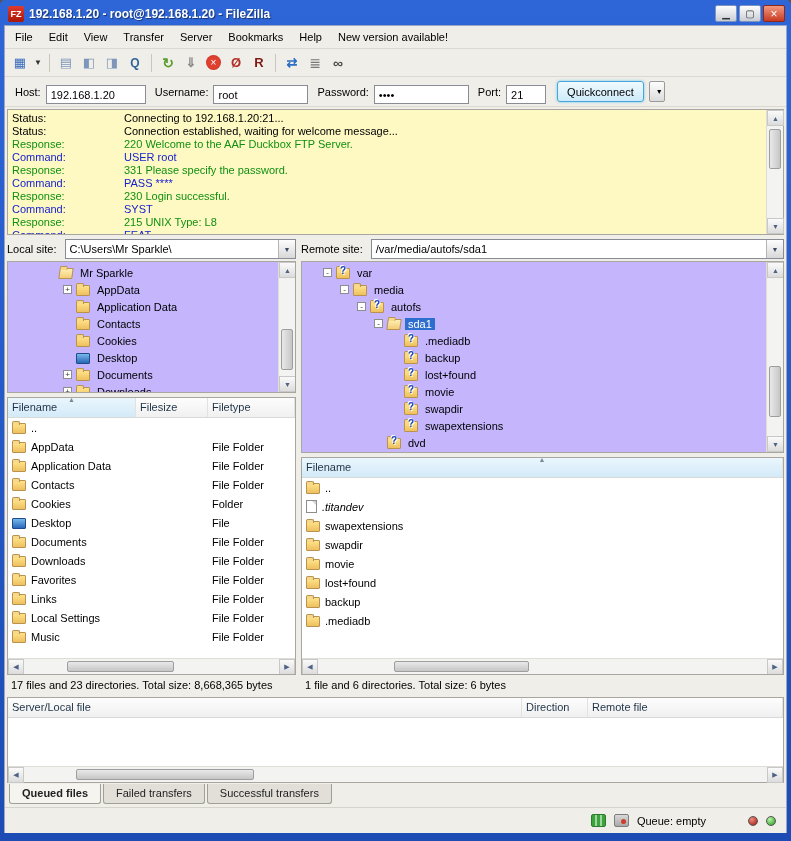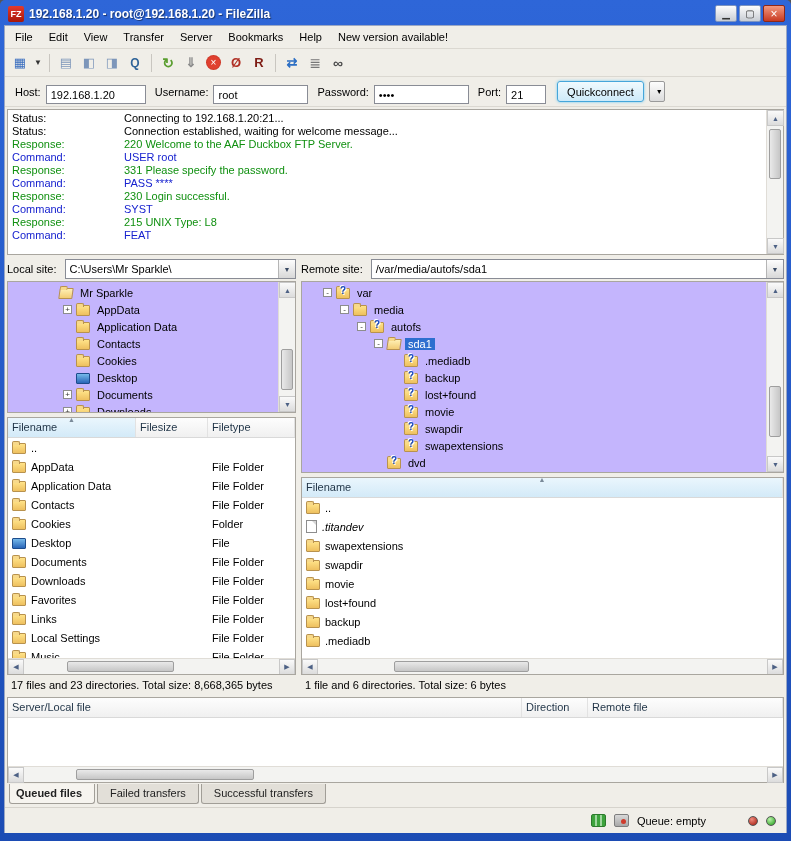--- a/index.html
+++ b/index.html
@@ -52,21 +52,21 @@
   .qlabel { margin-left:4px; }
   .qinput { height:19px; border:1px solid #898c95; background:#fff; padding:1px 4px;
     font-family:inherit; font-size:11px;margin-top:6px; }
   .qc-btn { height:21px; padding:1px 9px; font-family:inherit; font-size:11px;
     background:linear-gradient(#f0fafe,#cdeaf9); border:1px solid #46a6da; border-radius:3px;
     box-shadow:0 0 3px #6fc9f2; margin-left:6px; }
   .qc-dd { height:21px; width:16px; font-size:7px; background:linear-gradient(#fdfdfd,#dcdcdc);
     border:1px solid #9a9a9a; border-radius:2px; }
 
   
-  .log { height:146px; margin:2px 2px 0; background:#ffffff; border:1px solid #a9a69f; display:flex; }
+  .log { height:126px; margin:2px 2px 0; background:#fef9c3; border:1px solid #a9a69f; display:flex; }
   .log-lines { flex:1; overflow:hidden; padding:2px 0 0 4px; }
   .log-line { display:flex; height:13px; line-height:13px; white-space:nowrap; }
   .log-label { width:112px; flex:none; }
   .log-line.status  { color:#000; }
   .log-line.response{ color:#109010; }
   .log-line.command { color:#1722cf; }
 
   
   .vscroll { width:17px; flex:none; background:#f3f3f1; border-left:1px solid #e0ddd7;
     display:flex; flex-direction:column; }
@@ -136,21 +136,21 @@
 
   
   .queue { height:86px; flex:none; margin:2px 2px 0; background:#fff; border:1px solid #a9a69f;
     display:flex; flex-direction:column; }
   .qbody { flex:1; background:#fff; }
 
   
   .tabsrow { height:24px; flex:none; display:flex; align-items:flex-start; gap:2px; padding:1px 4px 0; }
   .tab { padding:3px 12px 4px; background:#e2dfd8; border:1px solid #a19e97; border-top:none;
     border-radius:0 0 3px 3px; color:#222; cursor:default; }
-  .tab.active { background:#f6f4ef; font-weight:bold;padding-left:6px; }
+  .tab.active { background:#f6f4ef; font-weight:bold; }
 
   
   .statusbar { height:26px; flex:none; border-top:1px solid #d6d3cc; display:flex; align-items:center;
     justify-content:flex-end; gap:8px; padding:0 10px; }
   .sb-icon { width:15px; height:13px; border-radius:2px; position:relative; }
   .sb-icon.speed { background:repeating-linear-gradient(90deg,#3da33d 0 3px,#9fd69f 3px 5px); border:1px solid #2c7a2c; }
   .sb-icon.lock { background:linear-gradient(#d8d8d8,#a9a9a9); border:1px solid #7e7e7e; }
   .sb-icon.lock::after { content:""; position:absolute; right:2px; bottom:2px; width:5px; height:5px;
     border-radius:50%; background:#cf3b2c; }
   .led { width:10px; height:10px; border-radius:50%; border:1px solid #555; }

